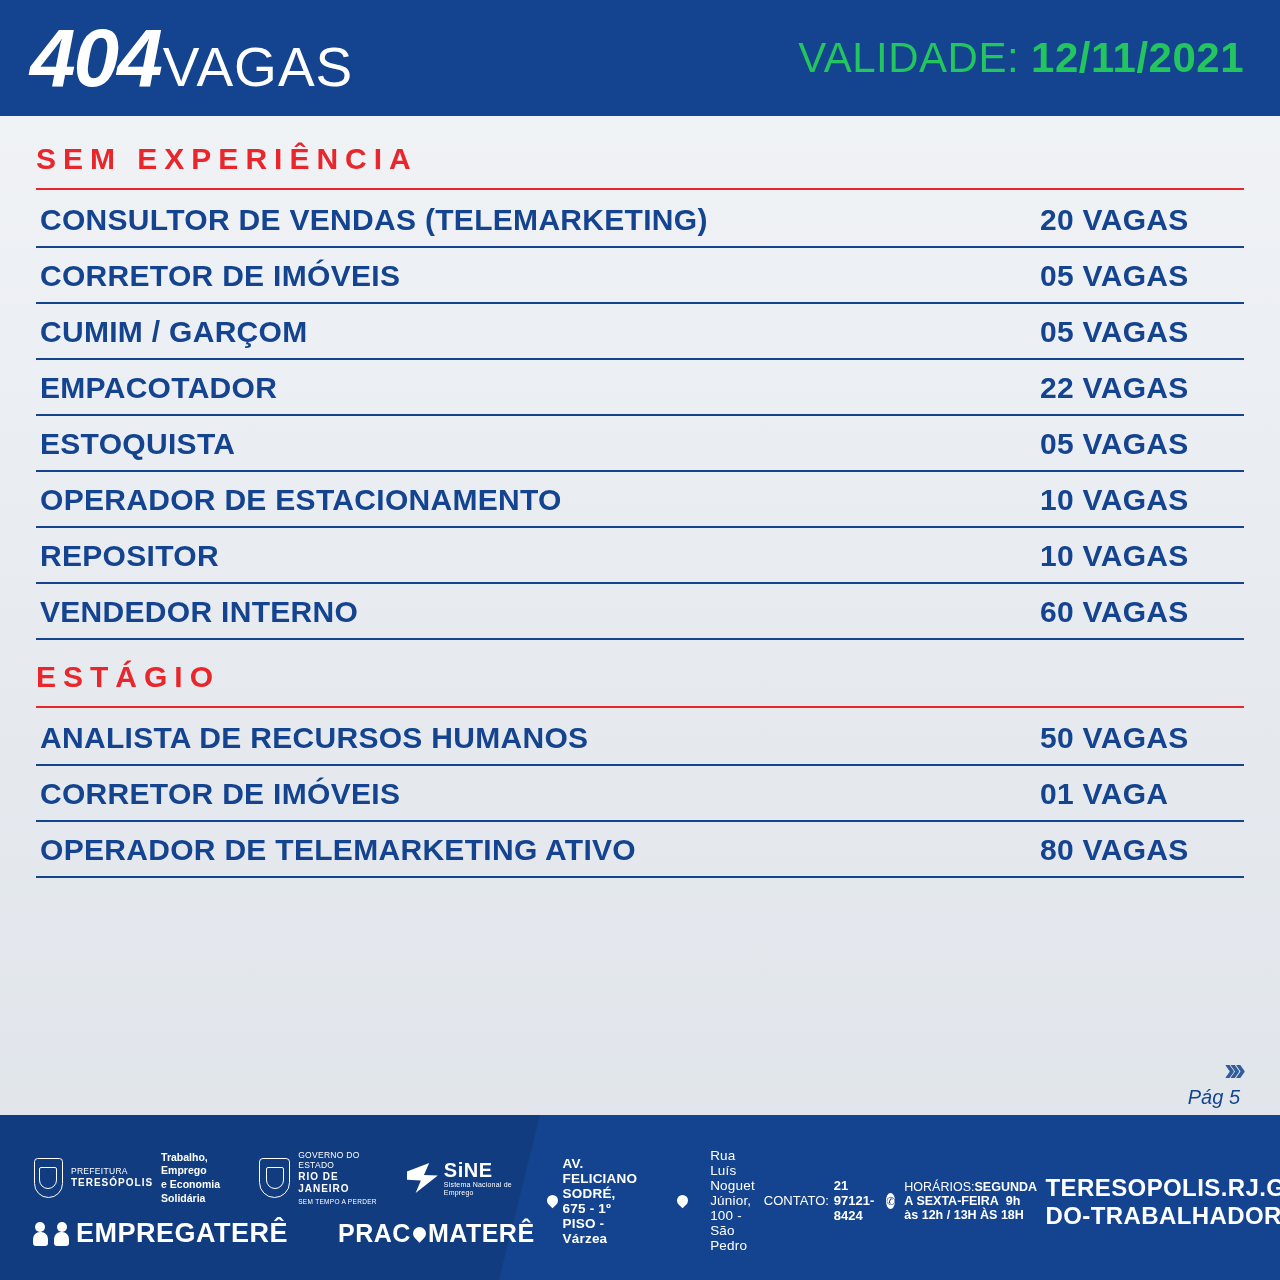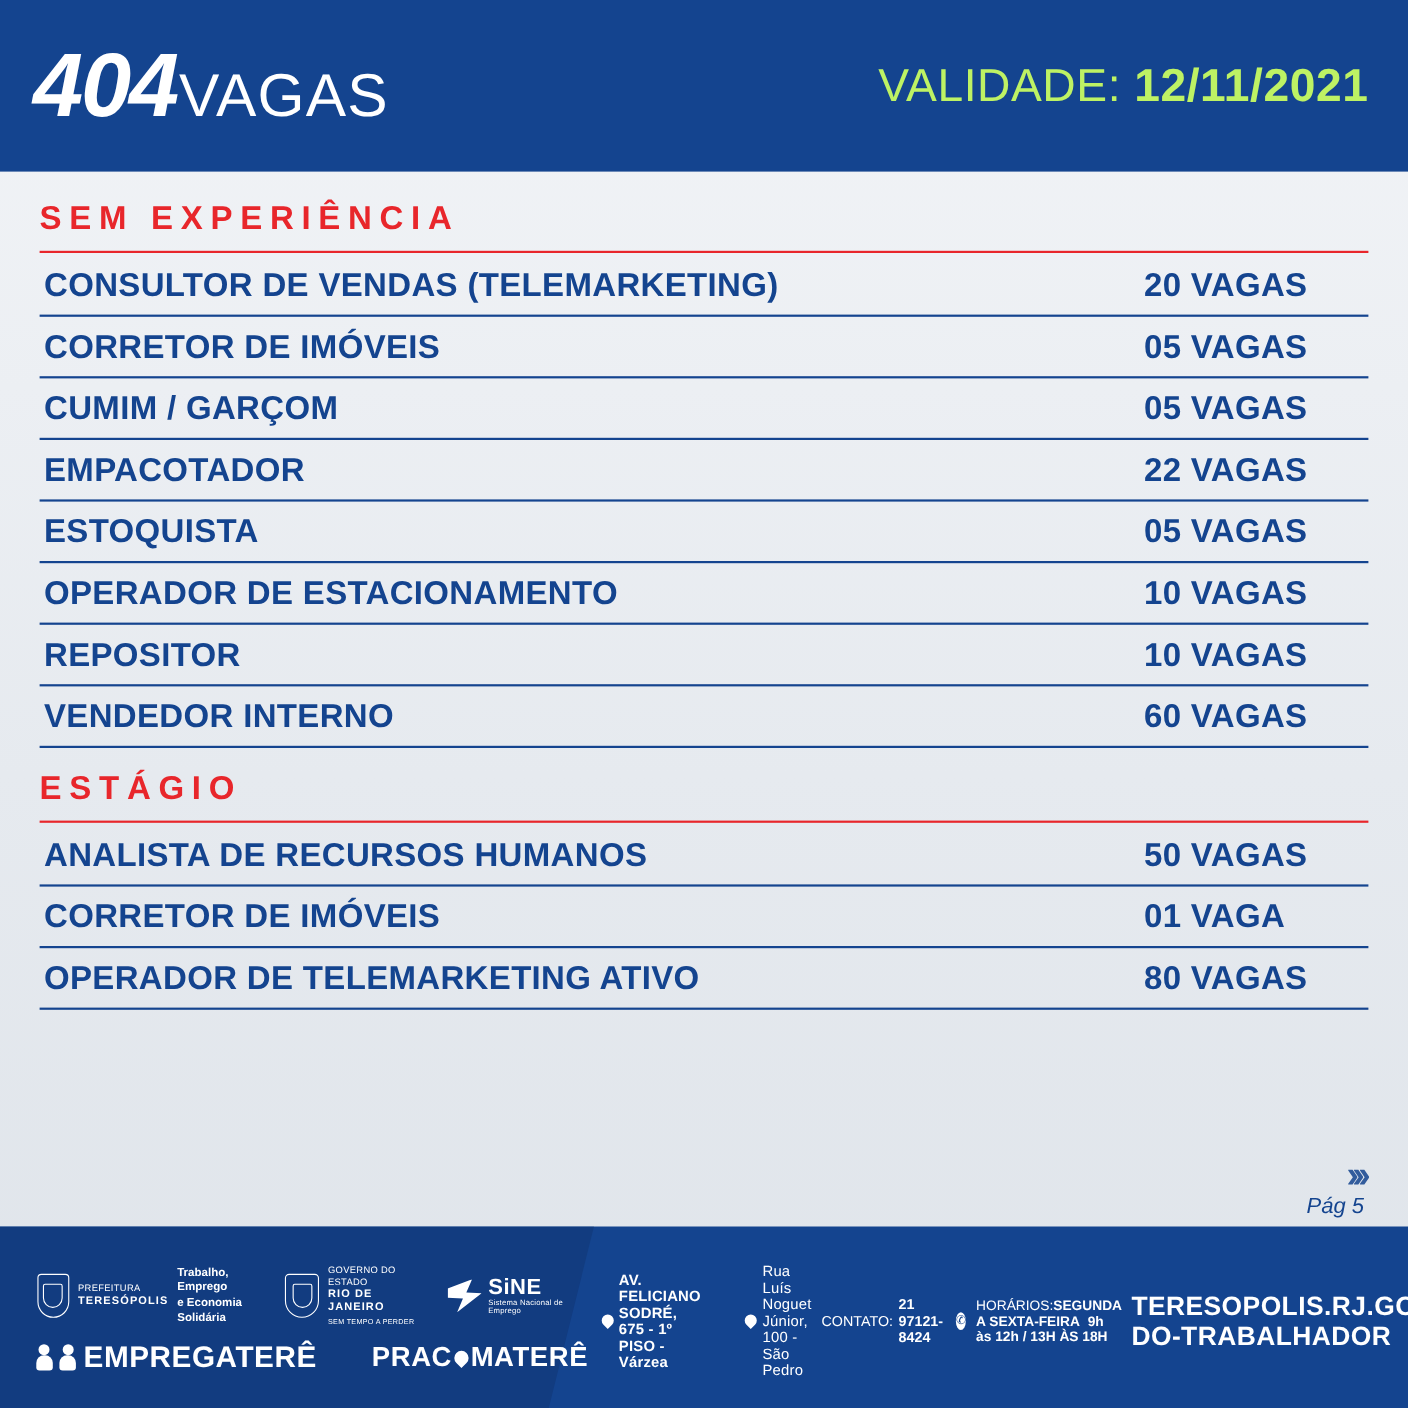--- a/index.html
+++ b/index.html
@@ -12,21 +12,21 @@
   .page {
     position: relative;
     width: 1280px; height: 1280px;
     background: linear-gradient(180deg, #f2f4f7 0%, #e6eaef 55%, #dfe4ea 100%);
     display: flex; flex-direction: column;
   }
 
   
   .header {
     background: #14448f;
-    height: 156px;
+    height: 116px;
     display: flex;
     align-items: center;
     justify-content: space-between;
     padding: 0 36px 0 30px;
     flex: 0 0 auto;
     gap: 40px;
   }
   .header-left {
     display: flex;
     align-items: baseline;
@@ -40,21 +40,21 @@
     line-height: 1;
   }
   .hdr-vagas {
     font-size: 55px;
     font-weight: 300;
     letter-spacing: 1px;
     line-height: 1;
     margin-left: 2px;
   }
   .header-right {
-    color: #bef264;
+    color: #22c55e;
     font-size: 42px;
     letter-spacing: 0.5px;
     display: flex;
     align-items: baseline;
     gap: 12px;
   }
   .hdr-validade-label { font-weight: 300; }
   .hdr-validade-date { font-weight: bold; }
 
   
@@ -226,21 +226,21 @@
     gap: 40px;
     align-items: center;
     font-size: 13.5px;
   }
   .addr { display: flex; align-items: center; gap: 5px; }
   .pin-icon {
     width: 11px; height: 11px; border-radius: 50% 50% 50% 0;
     background: #ffffff; transform: rotate(-45deg); flex: 0 0 auto;
   }
   .addr-1 { font-weight: bold; letter-spacing: 0.2px; }
-  .addr-2 { letter-spacing: 0.2px; }
+  .addr-2 { letter-spacing: 0.2px; margin-left: 17px; }
   .contato { font-size: 13px; display: flex; align-items: center; gap: 5px; }
   .contato b { font-weight: bold; }
   .wa {
     width: 16px; height: 16px; border-radius: 50%;
     background: #ffffff; color: #14448f;
     font-size: 11px; line-height: 16px; text-align: center;
   }
   .horarios { font-size: 12.5px; }
   .horarios .lbl { font-weight: normal; }
   .horarios b { font-weight: bold; }

